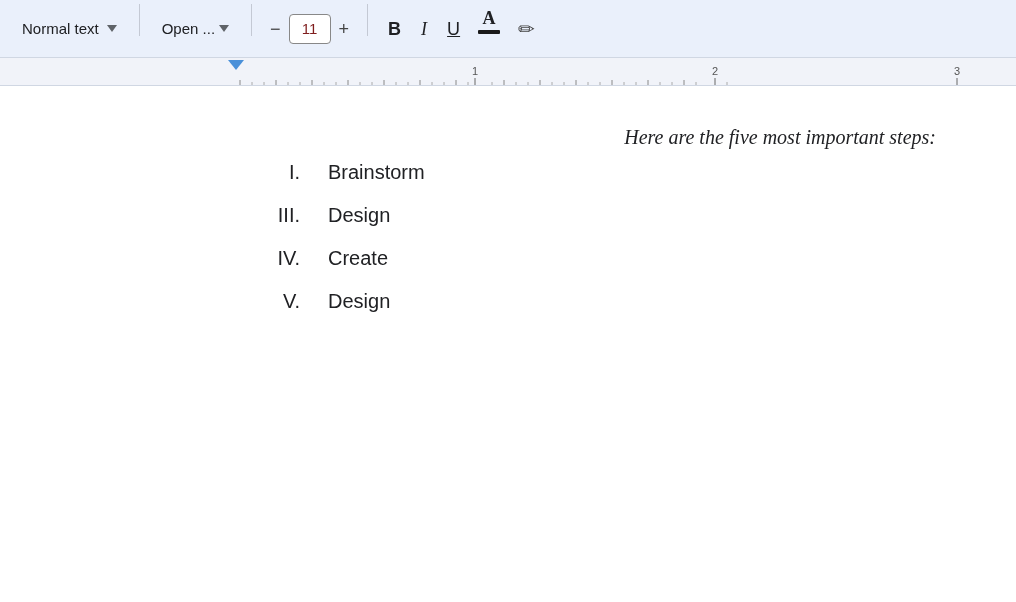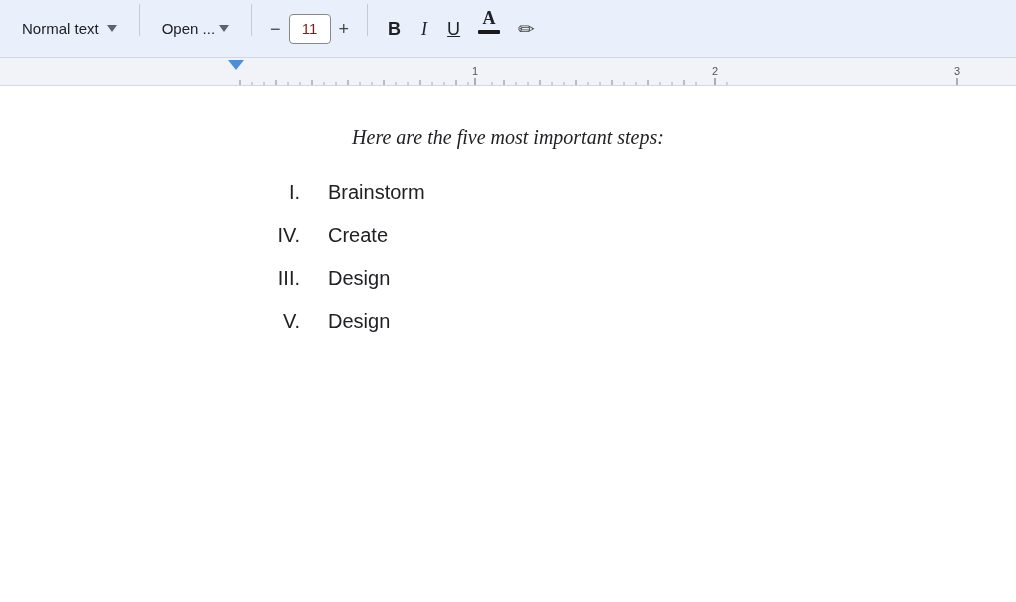--- a/index.html
+++ b/index.html
@@ -170,22 +170,22 @@
       width: 100%;
       height: calc(602px - 58px - 28px);
       overflow-y: auto;
       padding: 40px 80px;
     }
 
     .doc-intro {
       font-style: italic;
       font-size: 20px;
       color: #202124;
-      text-align: center;
-      margin-bottom: 32px;
+      text-align: right;
+      margin-bottom: 12px;
       font-family: Georgia, 'Times New Roman', serif;
       font-weight: 400;
     }
 
     .roman-list {
       list-style: none;
       margin-left: 160px;
     }
 
     .roman-list li {
@@ -304,26 +304,26 @@
 <div class="doc-area">
 
   <p class="doc-intro">Here are the five most important steps:</p>
 
   <ol class="roman-list">
   <li>
         <span class="roman-numeral">I.</span>
         <span>Brainstorm</span>
       </li>
       <li>
+        <span class="roman-numeral">III.</span>
+        <span>Design</span>
+      </li>
+      <li>
         <span class="roman-numeral">IV.</span>
         <span>Create</span>
-      </li>
-      <li>
-        <span class="roman-numeral">III.</span>
-        <span>Design</span>
       </li>
       <li>
         <span class="roman-numeral">V.</span>
         <span>Design</span>
       </li>
     </ol>
 
 </div>
 
 </body></html>

